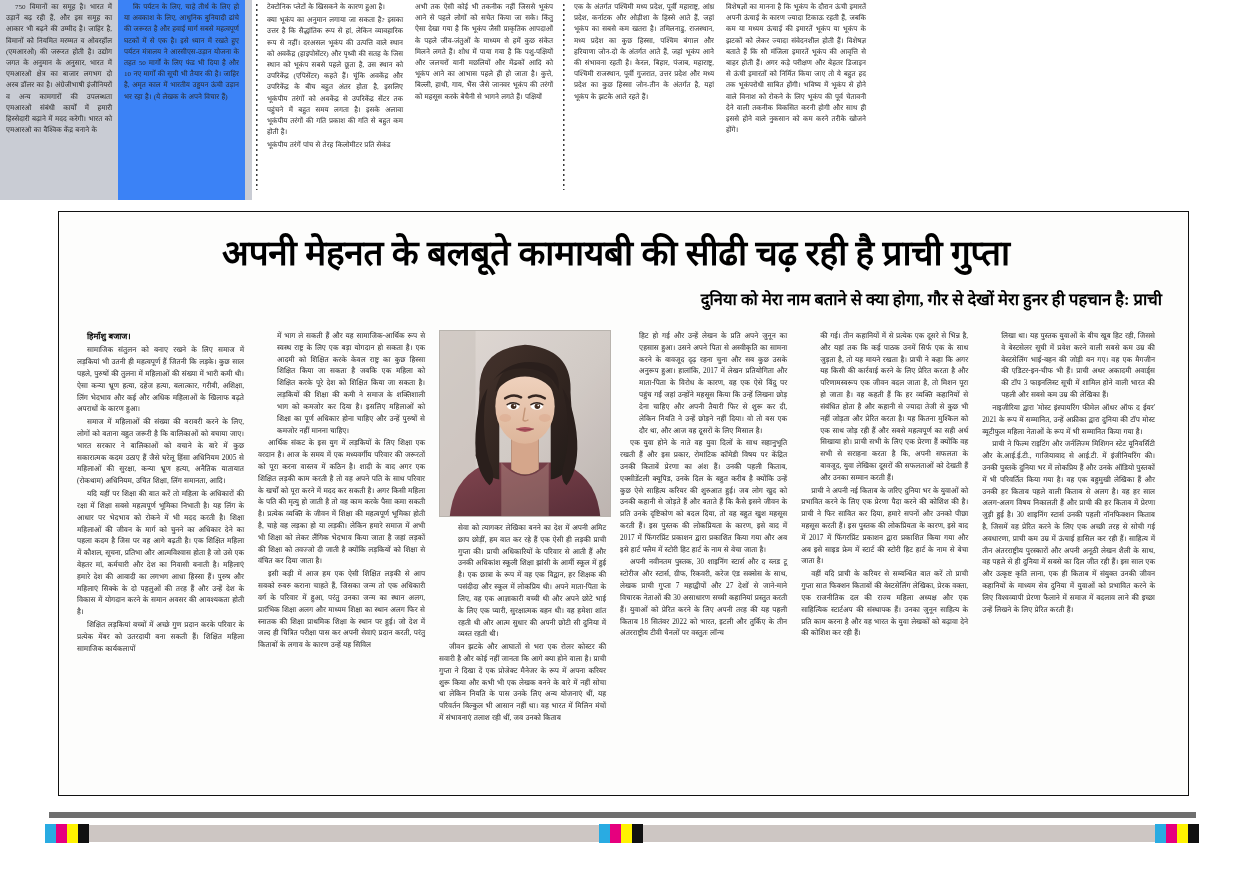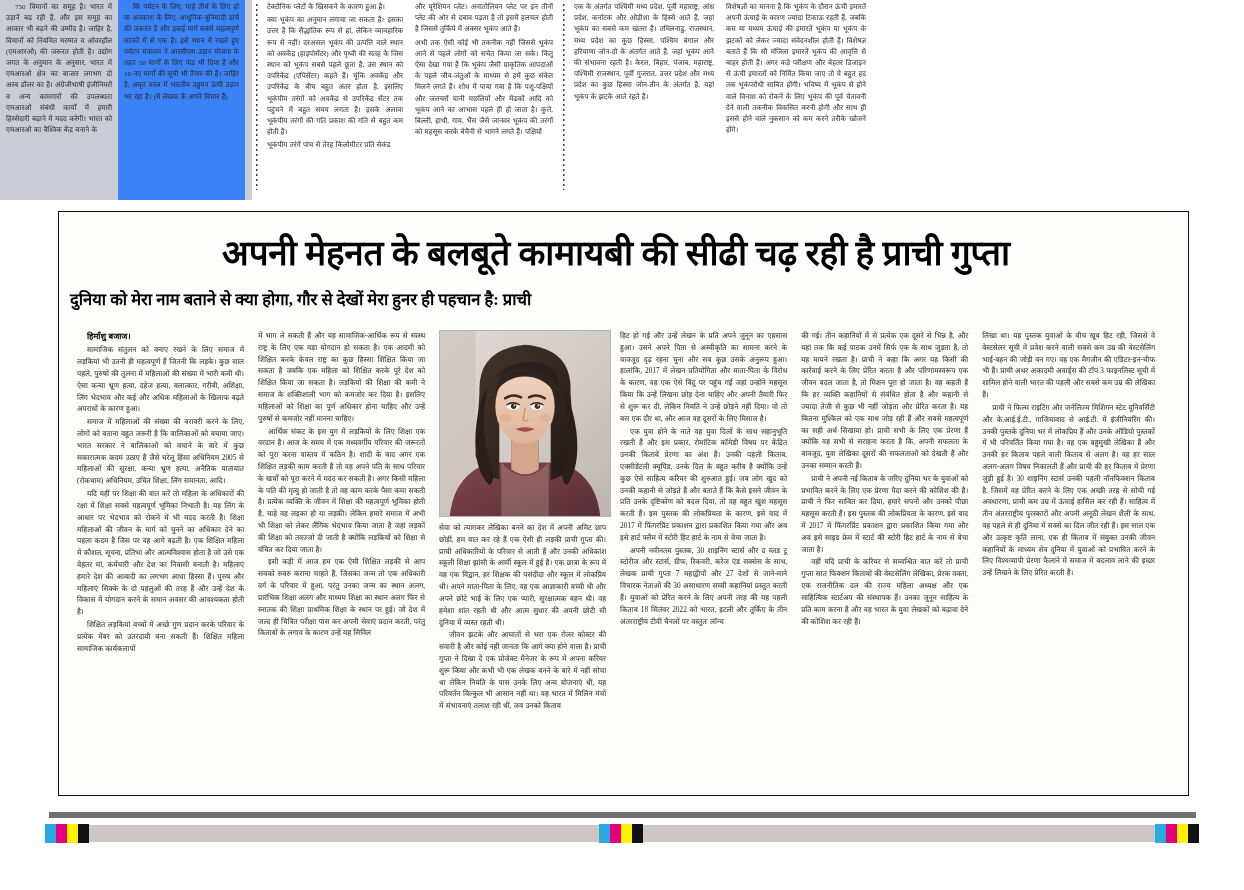--- a/index.html
+++ b/index.html
@@ -81,21 +81,21 @@
     font-weight: bold;
     font-size: 35px;
     line-height: 1.16;
     letter-spacing: -0.2px;
     color: #000000;
     margin: 8px 0 0 0;
     white-space: nowrap;
   }
 
   .subheadline {
-    text-align: left;
+    text-align: right;
     font-weight: bold;
     font-size: 16.5px;
     line-height: 1.3;
     color: #000000;
     margin: 14px 0 0 0;
     white-space: nowrap;
   }
 
   .article-body {
     margin-top: 20px;
@@ -109,21 +109,21 @@
     line-height: 1.62;
     text-align: justify;
     color: #242424;
     box-sizing: border-box;
     padding: 0 7px;
     overflow: hidden;
     height: 100%;
     word-spacing: 0.4px;
   }
   .acol p { margin: 0 0 1px 0; text-indent: 10px; }
-  .acol p.noindent { text-indent: 0; }
+  .acol p.noindent { text-indent: 0; margin-left: 19px; }
 
   .byline {
     font-weight: bold;
     font-size: 8.2px;
     margin: 0 0 2px 0;
     text-indent: 0;
     color: #000;
   }
 
   .ac-1 { width: 186px; }
@@ -183,21 +183,20 @@
   <div class="tc-gap-shade"></div>
 
   <div class="dotted-sep"></div>
 
   <div class="top-col tc-4">
     <p class="noindent top-cut-top">टेक्टोनिक प्लेटों के खिसकने के कारण हुआ है।</p>
     <p class="noindent">क्या भूकंप का अनुमान लगाया जा सकता है? इसका उत्तर है कि सैद्धांतिक रूप से हां, लेकिन व्यावहारिक रूप से नहीं। दरअसल भूकंप की उत्पत्ति वाले स्थान को अवकेंद्र (हाइपोसेंटर) और पृथ्वी की सतह के जिस स्थान को भूकंप सबसे पहले छूता है, उस स्थान को उपरिकेंद्र (एपिसेंटर) कहते हैं। चूंकि अवकेंद्र और उपरिकेंद्र के बीच बहुत अंतर होता है, इसलिए भूकंपीय तरंगों को अवकेंद्र से उपरिकेंद्र सेंटर तक पहुंचने में बहुत समय लगता है। इसके अलावा भूकंपीय तरंगों की गति प्रकाश की गति से बहुत कम होती है।</p>
     <p class="noindent">भूकंपीय तरंगें पांच से तेरह किलोमीटर प्रति सेकंड</p>
   </div>
   <div class="top-col tc-5">
-    <p class="noindent top-cut-top">और यूरेशियन प्लेट। अनातोलियन प्लेट पर इन तीनों प्लेट की ओर से दबाव पड़ता है तो इसमें हलचल होती है जिससे तुर्किये में अक्सर भूकंप आते हैं।</p>
     <p class="noindent">अभी तक ऐसी कोई भी तकनीक नहीं जिससे भूकंप आने से पहले लोगों को सचेत किया जा सके। किंतु ऐसा देखा गया है कि भूकंप जैसी प्राकृतिक आपदाओं के पहले जीव-जंतुओं के माध्यम से हमें कुछ संकेत मिलने लगते हैं। शोध में पाया गया है कि पशु-पक्षियों और जलचरों यानी मछलियों और मेंढकों आदि को भूकंप आने का आभास पहले ही हो जाता है। कुत्ते, बिल्ली, हाथी, गाय, भैंस जैसे जानवर भूकंप की तरंगों को महसूस करके बेचैनी से भागने लगते हैं। पक्षियों</p>
   </div>
 
   <div class="dotted-sep"></div>
 
   <div class="top-col tc-6">
     <p class="noindent top-cut-top">एक के अंतर्गत पश्चिमी मध्य प्रदेश, पूर्वी महाराष्ट्र, आंध्र प्रदेश, कर्नाटक और ओड़ीशा के हिस्से आते हैं, जहां भूकंप का सबसे कम खतरा है। तमिलनाडु, राजस्थान, मध्य प्रदेश का कुछ हिस्सा, पश्चिम बंगाल और हरियाणा जोन-दो के अंतर्गत आते हैं, जहां भूकंप आने की संभावना रहती है। केरल, बिहार, पंजाब, महाराष्ट्र, पश्चिमी राजस्थान, पूर्वी गुजरात, उत्तर प्रदेश और मध्य प्रदेश का कुछ हिस्सा जोन-तीन के अंतर्गत है, यहां भूकंप के झटके आते रहते हैं।</p>
   </div>
   <div class="top-col tc-7">
     <p class="noindent top-cut-top">विशेषज्ञों का मानना है कि भूकंप के दौरान ऊंची इमारतें अपनी ऊंचाई के कारण ज्यादा टिकाऊ रहती हैं, जबकि कम या मध्यम ऊंचाई की इमारतें भूकंप या भूकंप के झटकों को लेकर ज्यादा संवेदनशील होती हैं। विशेषज्ञ बताते हैं कि सौ मंजिला इमारतें भूकंप की आवृत्ति से बाहर होती हैं। अगर कड़े परीक्षण और बेहतर डिजाइन से ऊंची इमारतों को निर्मित किया जाए तो ये बहुत हद तक भूकंपरोधी साबित होंगी। भविष्य में भूकंप से होने वाले विनाश को रोकने के लिए भूकंप की पूर्व चेतावनी देने वाली तकनीक विकसित करनी होगी और साथ ही इससे होने वाले नुकसान को कम करने तरीके खोजने होंगे।</p>
@@ -301,20 +300,21 @@
     </div>
 
     <div class="acol ac-5">
       <p class="noindent">की गई। तीन कहानियों में से प्रत्येक एक दूसरे से भिन्न है, और यहां तक कि कई पाठक उनमें सिर्फ एक के साथ जुड़ता है, तो यह मायने रखता है। प्राची ने कहा कि अगर यह किसी की कार्रवाई करने के लिए प्रेरित करता है और परिणामस्वरूप एक जीवन बदल जाता है, तो मिशन पूरा हो जाता है। वह कहती हैं कि हर व्यक्ति कहानियों से संबंधित होता है और कहानी से ज्यादा तेजी से कुछ भी नहीं जोड़ता और प्रेरित करता है। यह कितना मुश्किल को एक साथ जोड़ रही हैं और सबसे महत्वपूर्ण का सही अर्थ सिखाया हो। प्राची सभी के लिए एक प्रेरणा हैं क्योंकि वह सभी से सराहना करता है कि, अपनी सफलता के बावजूद, युवा लेखिका दूसरों की सफलताओं को देखती हैं और उनका सम्मान करती हैं।</p>
       <p>प्राची ने अपनी नई किताब के जरिए दुनिया भर के युवाओं को प्रभावित करने के लिए एक प्रेरणा पैदा करने की कोशिश की है। प्राची ने फिर साबित कर दिया, हमारे सपनों और उनको पीछा महसूस करती हैं। इस पुस्तक की लोकप्रियता के कारण, इसे बाद में 2017 में फिंगरप्रिंट प्रकाशन द्वारा प्रकाशित किया गया और अब इसे साइड फ्रेम में स्टार्ट की स्टोरी हिट हार्ट के नाम से बेचा जाता है।</p>
       <p>वहीं यदि प्राची के करियर से सम्बन्धित बात करें तो प्राची गुप्ता सात फिक्शन किताबों की बेस्टसेलिंग लेखिका, प्रेरक वक्ता, एक राजनीतिक दल की राज्य महिला अध्यक्ष और एक साहित्यिक स्टार्टअप की संस्थापक हैं। उनका जुनून साहित्य के प्रति काम करना है और वह भारत के युवा लेखकों को बढ़ावा देने की कोशिश कर रही हैं।</p>
     </div>
 
     <div class="acol ac-6">
       <p class="noindent">लिखा था। यह पुस्तक युवाओं के बीच खूब हिट रही, जिससे वे बेस्टसेलर सूची में प्रवेश करने वाली सबसे कम उम्र की बेस्टसेलिंग भाई-बहन की जोड़ी बन गए। वह एक मैगजीन की एडिटर-इन-चीफ भी हैं। प्राची अथर अकादमी अवार्ड्स की टॉप 3 फाइनलिस्ट सूची में शामिल होने वाली भारत की पहली और सबसे कम उम्र की लेखिका हैं।</p>
+      <p>नाइजीरिया द्वारा 'मोस्ट इंस्पायरिंग फीमेल ऑथर ऑफ द ईयर' 2021 के रूप में सम्मानित, उन्हें अफ्रीका द्वारा दुनिया की टॉप मोस्ट ब्यूटीफुल महिला नेताओं के रूप में भी सम्मानित किया गया है।</p>
       <p>प्राची ने फिल्म राइटिंग और जर्नलिज्म मिशिगन स्टेट यूनिवर्सिटी और के.आई.ई.टी., गाजियाबाद से आई.टी. में इंजीनियरिंग की। उनकी पुस्तकें दुनिया भर में लोकप्रिय हैं और उनके ऑडियो पुस्तकों में भी परिवर्तित किया गया है। वह एक बहुमुखी लेखिका हैं और उनकी हर किताब पहले वाली किताब से अलग है। वह हर साल अलग-अलग विषय निकालती हैं और प्राची की हर किताब में प्रेरणा जुड़ी हुई है। 30 शाइनिंग स्टार्स उनकी पहली नॉनफिक्शन किताब है, जिसमें वह प्रेरित करने के लिए एक अच्छी तरह से सोची गई अवधारणा, प्राची कम उम्र में ऊंचाई हासिल कर रही हैं। साहित्य में तीन अंतरराष्ट्रीय पुरस्कारों और अपनी अनूठी लेखन शैली के साथ, वह पहले से ही दुनिया में सबसे का दिल जीत रही हैं। इस साल एक और उत्कृष्ट कृति लाना, एक ही किताब में संयुक्त उनकी जीवन कहानियों के माध्यम सेव दुनिया में युवाओं को प्रभावित करने के लिए विश्वव्यापी प्रेरणा फैलाने में समाज में बदलाव लाने की इच्छा उन्हें लिखने के लिए प्रेरित करती हैं।</p>
     </div>
 
   </div>
 </div>
 
 <div class="bottom-rule"></div>
 
 <div class="reg-strip strip-a">
   <div class="sw" style="background:#29ABE2"></div>

